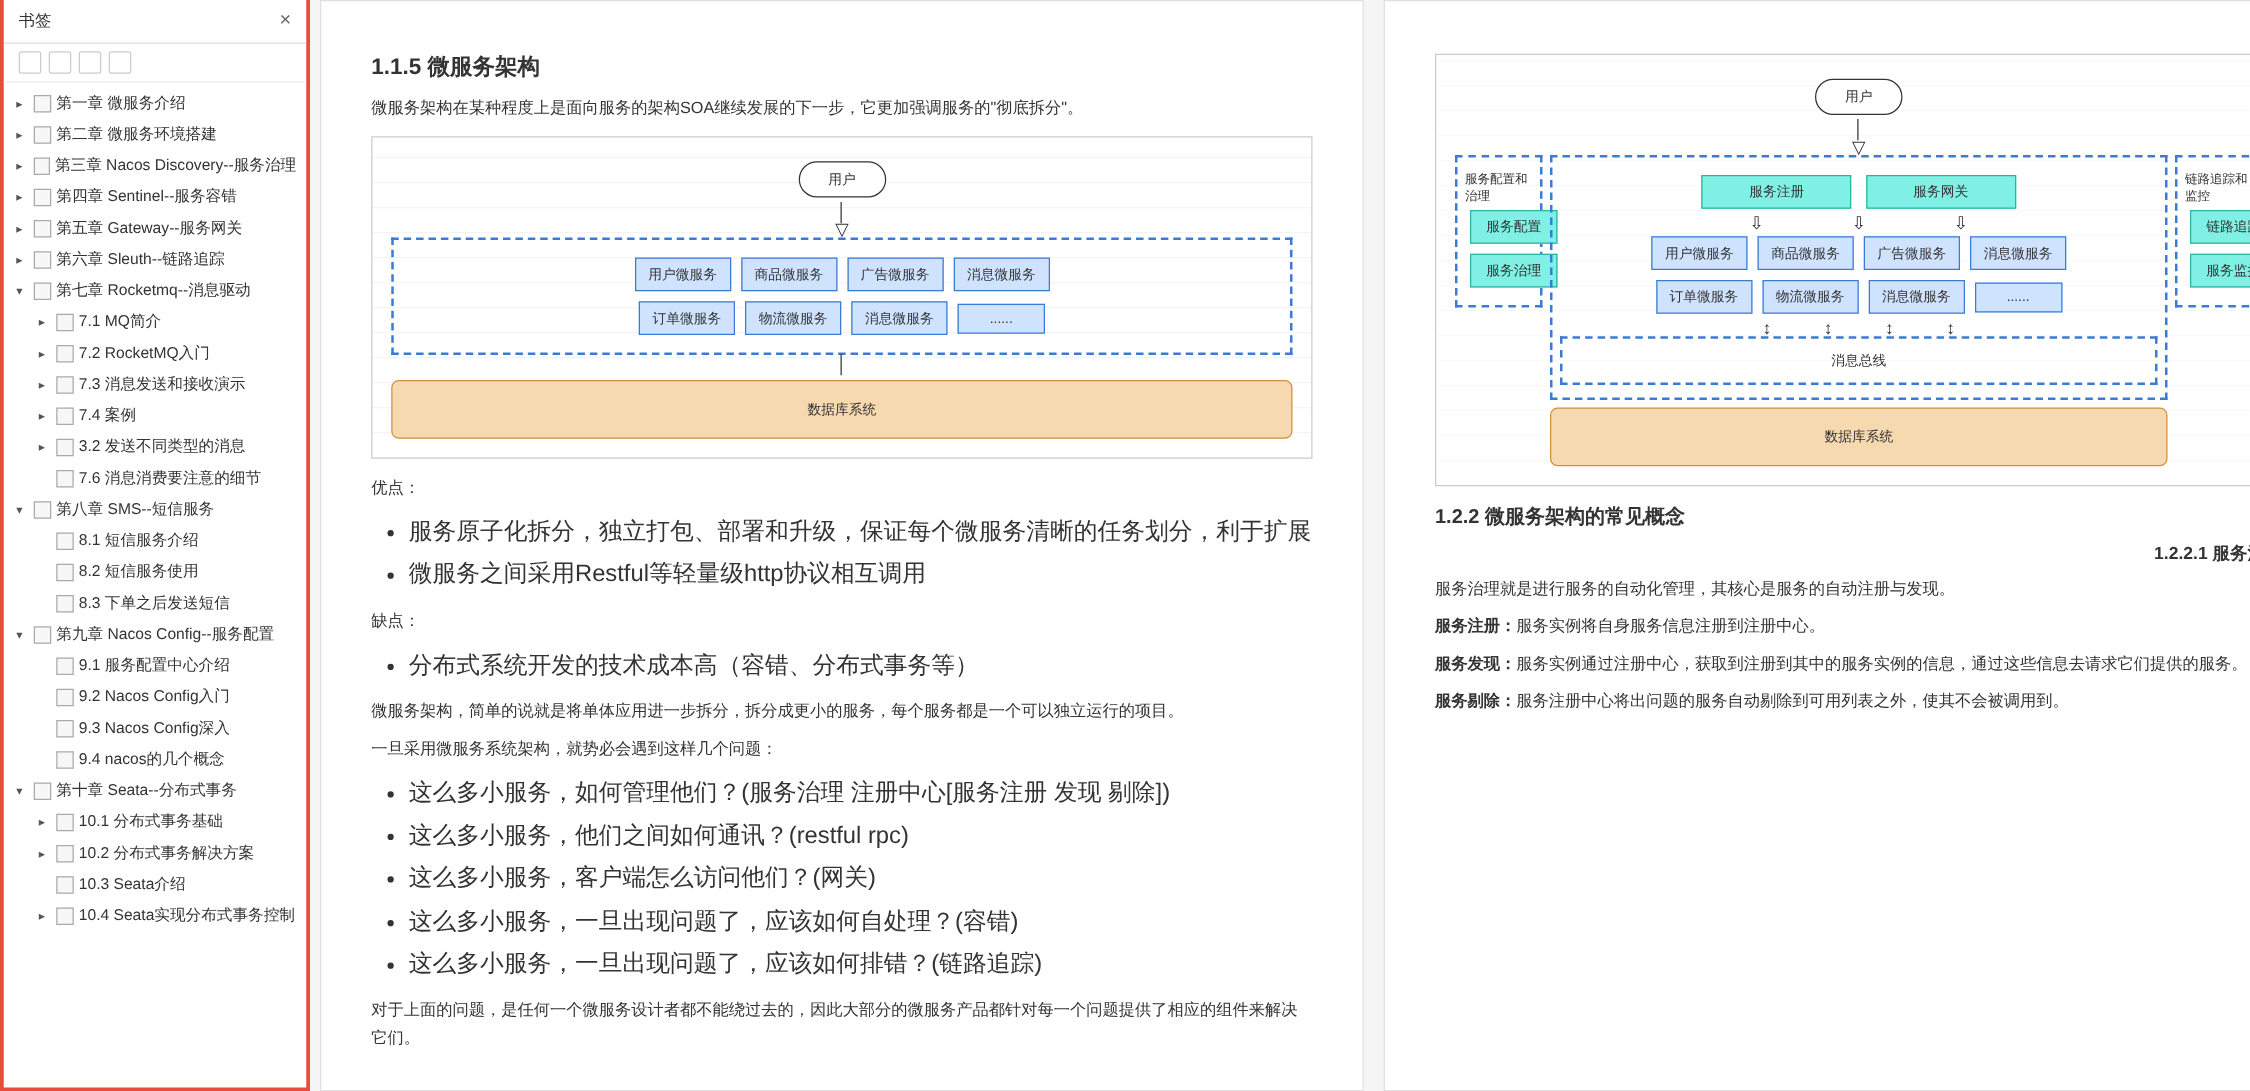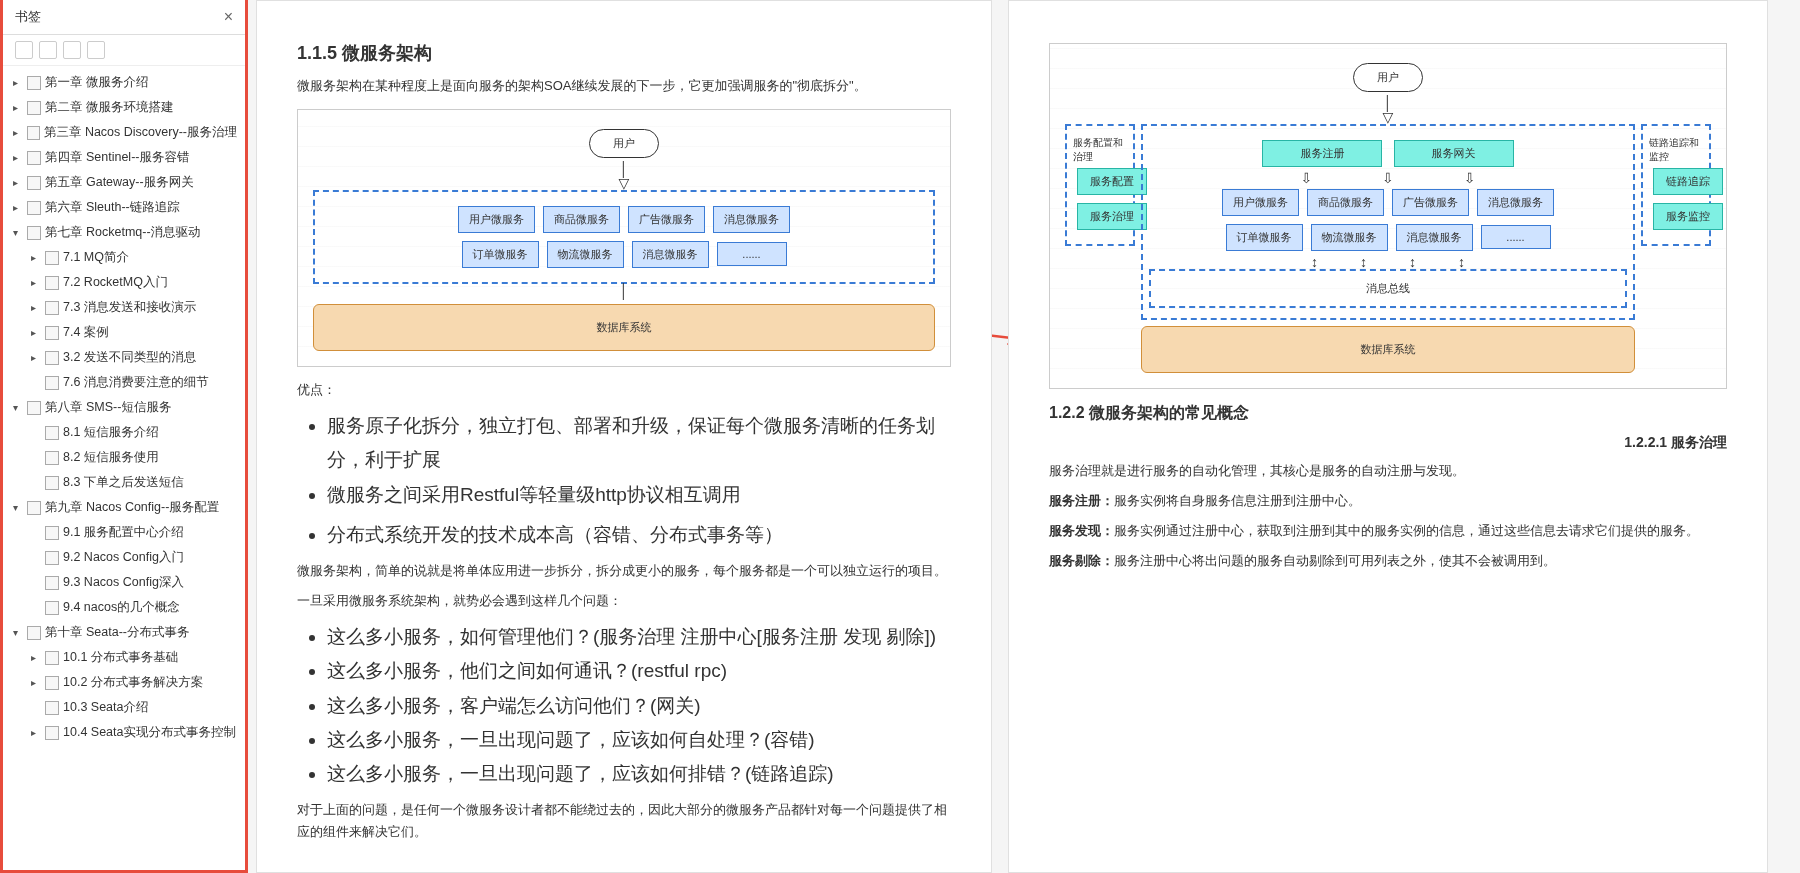--- a/index.html
+++ b/index.html
@@ -11,21 +11,21 @@
 .sidebar-tools { display: flex; gap: 6px; padding: 6px 12px; border-bottom: 1px solid #eee; }
 .sidebar-tools span { width: 18px; height: 18px; border: 1px solid #ccc; border-radius: 2px; display: inline-block; }
 .tree { flex: 1; overflow: auto; padding: 4px 0; }
 .tree-item { display: flex; align-items: center; padding: 4px 8px; cursor: pointer; white-space: nowrap; }
 .tree-item .arrow { width: 10px; display: inline-block; font-size: 10px; color: #555; }
 .tree-item .icon { width: 14px; height: 14px; display: inline-block; margin: 0 4px; border: 1px solid #aaa; background: #f7f7f7; }
 .tree-item .label { font-size: 12.5px; color: #333; }
 .indent-0 { padding-left: 10px; }
 .indent-1 { padding-left: 28px; }
 .content-wrap { flex: 1; display: flex; background: #f5f5f5; position: relative; }
-.page { background: #fff; margin: 0 8px; padding: 30px 40px; width: 736px; overflow: hidden; position: relative; border: 1px solid #e0e0e0; }
+.page { background: #fff; margin: 0 8px; padding: 30px 40px; width: 835px; overflow: hidden; position: relative; border: 1px solid #e0e0e0; }
 .page h2 { font-size: 18px; font-weight: bold; margin: 10px 0; }
 .page h3 { font-size: 16px; font-weight: bold; margin: 14px 0 8px; }
 .page h4 { font-size: 14px; font-weight: bold; margin: 10px 0 6px; text-align: right; }
 .page p { font-size: 13px; line-height: 1.7; margin: 8px 0; }
 .page ul { margin: 6px 0 6px 30px; }
 .page li { font-size: 19px; line-height: 1.8; }
 .page b { font-weight: bold; }
 .diagram { border: 1px solid #ccc; background: repeating-linear-gradient(0deg,#fff,#fff 19px,#f4f4f4 20px), repeating-linear-gradient(90deg,#fff,#fff 19px,#f4f4f4 20px); padding: 15px; margin: 12px 0; font-size: 11px; }
 .d-box { border: 1px solid #3a7bd5; background: #cfe3ff; padding: 5px 10px; display: inline-block; margin: 4px; text-align: center; font-size: 11px; min-width: 70px; }
 .d-box.cyan { background: #7ff0e3; border-color: #28b5a5; }
@@ -229,20 +229,21 @@
       </div>
       <div class="d-arrow-down">│</div>
       <div class="d-db">数据库系统</div>
     </div>
 
     <p>优点：</p>
     <ul id="adv">
         <li>服务原子化拆分，独立打包、部署和升级，保证每个微服务清晰的任务划分，利于扩展</li>
         <li>微服务之间采用Restful等轻量级http协议相互调用</li>
       </ul>
+    <p>缺点：</p>
     <ul id="dis">
         <li>分布式系统开发的技术成本高（容错、分布式事务等）</li>
       </ul>
 
     <p>微服务架构，简单的说就是将单体应用进一步拆分，拆分成更小的服务，每个服务都是一个可以独立运行的项目。</p>
 
     <p>一旦采用微服务系统架构，就势必会遇到这样几个问题：</p>
     <ul id="qs">
         <li>这么多小服务，如何管理他们？(服务治理 注册中心[服务注册 发现 剔除])</li>
         <li>这么多小服务，他们之间如何通讯？(restful rpc)</li>

